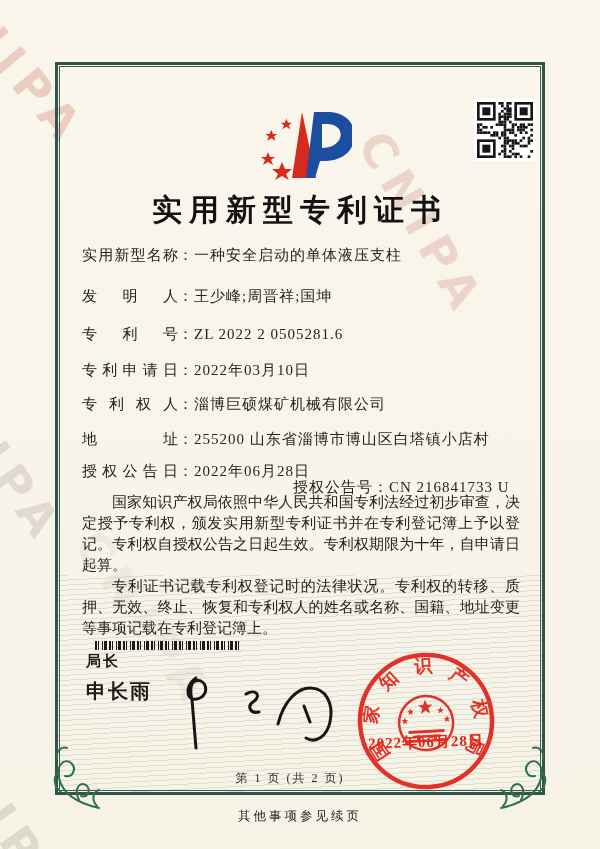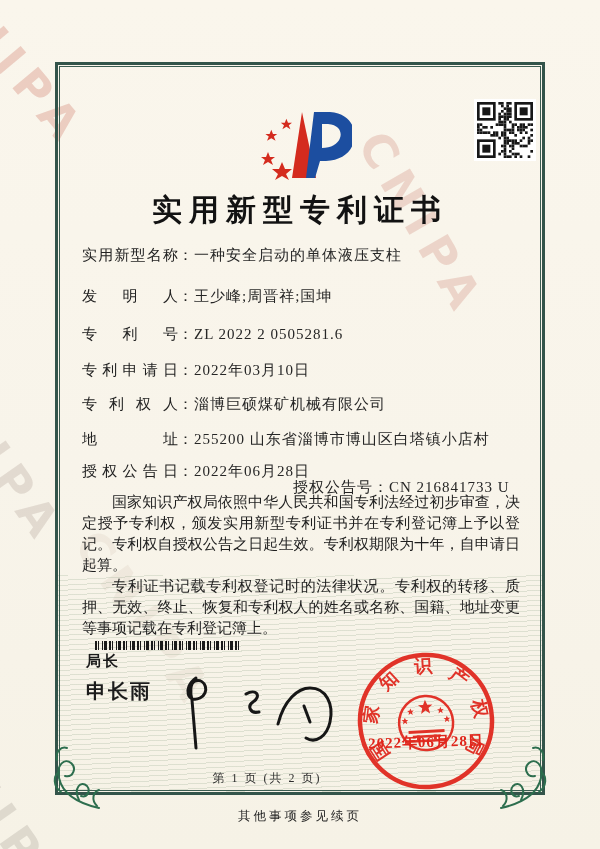--- a/index.html
+++ b/index.html
@@ -60,21 +60,21 @@
   .seal{position:absolute;left:355px;top:650px;width:142px;height:142px;z-index:4;opacity:0.93;transform:rotate(-3deg);}
   .seal-date{position:absolute;left:363px;top:733px;width:126px;text-align:center;z-index:5;
     font-size:15px;font-weight:700;color:#e0251b;letter-spacing:1px;transform:rotate(-1.5deg);
     font-family:"Liberation Serif","DejaVu Serif",serif;}
 
   .orn{position:absolute;width:52px;height:80px;z-index:4;}
   .orn path{stroke:#2d6e4e;stroke-width:2;fill:none;stroke-linecap:round;}
   .orn-l{left:51px;top:730px;}
   .orn-r{left:497px;top:730px;transform:scaleX(-1);}
 
-  .pageno{position:absolute;left:47px;top:770px;width:440px;text-align:center;z-index:3;
+  .pageno{position:absolute;left:70px;top:770px;width:440px;text-align:center;z-index:3;
     font-size:12px;letter-spacing:2px;color:#2d2d2d;}
   .note{position:absolute;left:22px;top:808px;width:556px;text-align:center;z-index:3;
     font-size:12.5px;letter-spacing:3px;color:#222;}
 </style>
 </head>
 <body>
 
 <div class="paper">
 
   <div class="wm wm1">CNIPA</div>

